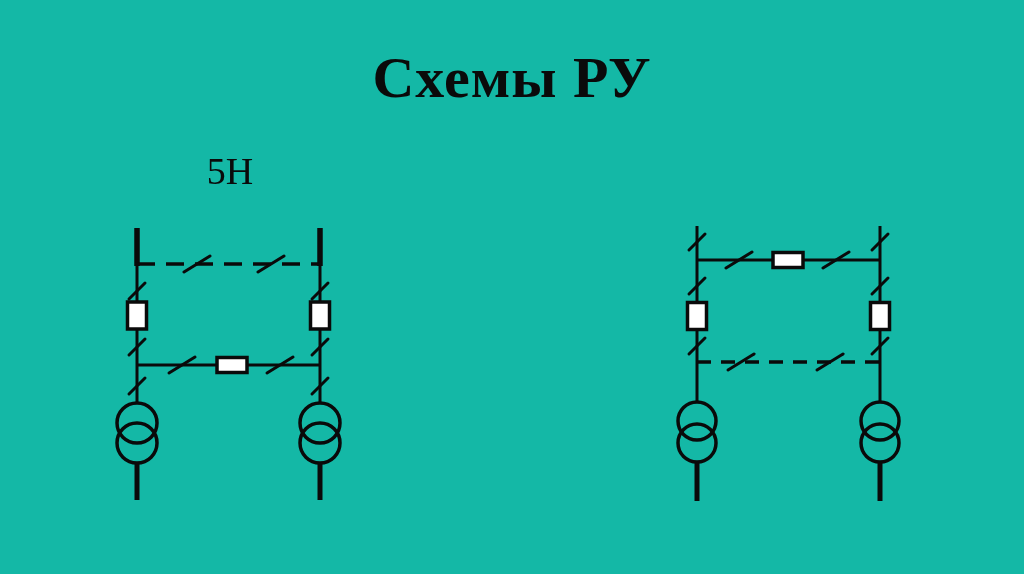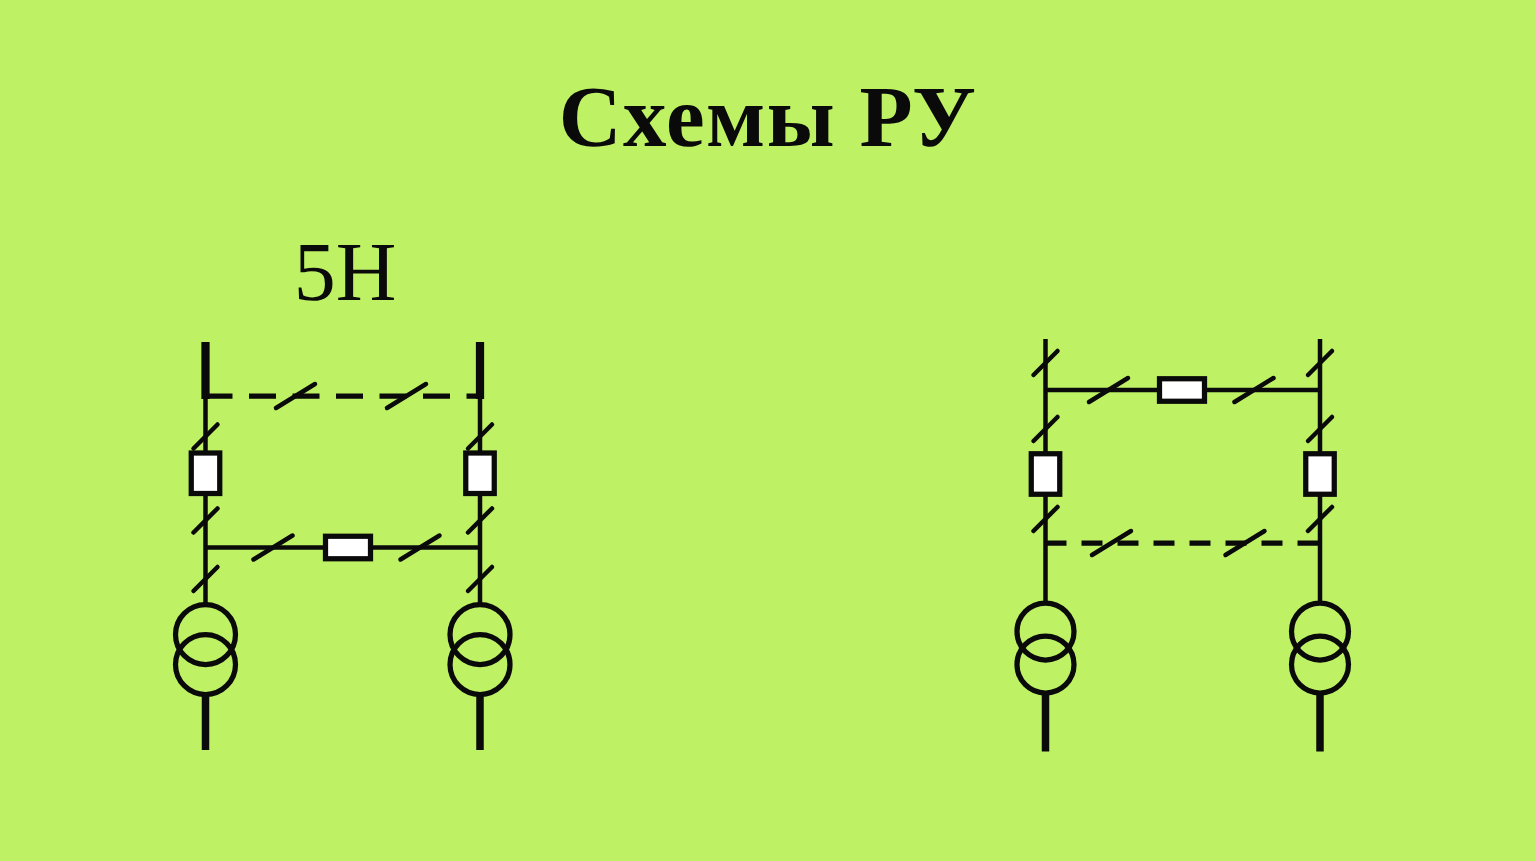--- a/index.html
+++ b/index.html
@@ -1,35 +1,35 @@
 <!DOCTYPE html>
 <html><head>
 <meta charset="utf-8">
 <style>
   html,body{margin:0;padding:0;}
   body{
     width:1024px;height:574px;position:relative;overflow:hidden;
     background:#ffffff;
     font-family:"Liberation Serif", serif;
   }
-  .slide{position:absolute;inset:0;background:#bef264;}
+  .slide{position:absolute;inset:0;background:#14b8a6;}
   .page-title{
     position:absolute;top:44px;left:0;width:1024px;
     text-align:center;
     font-size:58px;font-weight:bold;color:#0a0a0a;
     letter-spacing:1px;
     margin:0;
   }
   .scheme{position:absolute;top:148px;width:270px;height:370px;}
   .scheme-left{left:95px;}
   .scheme-right{left:655px;}
   .scheme-label{
     position:absolute;top:2px;left:0;width:270px;
     text-align:center;
-    font-size:56px;color:#0a0a0a;line-height:1.15;
+    font-size:38px;color:#0a0a0a;line-height:1.15;
   }
   .scheme-svg{position:absolute;top:67px;left:0;}
   .wire{stroke:#0a0a0a;stroke-width:3;fill:none;}
   .stub{stroke:#0a0a0a;stroke-width:5.5;fill:none;}
   .tail{stroke:#0a0a0a;stroke-width:5;fill:none;}
   .jumper-dashed{stroke:#0a0a0a;stroke-width:3.5;fill:none;}
   .slash{stroke:#0a0a0a;stroke-width:3;fill:none;stroke-linecap:round;}
   .breaker{fill:#ffffff;stroke:#0a0a0a;stroke-width:3.5;}
   .winding{fill:none;stroke:#0a0a0a;stroke-width:3.5;}
 </style>

